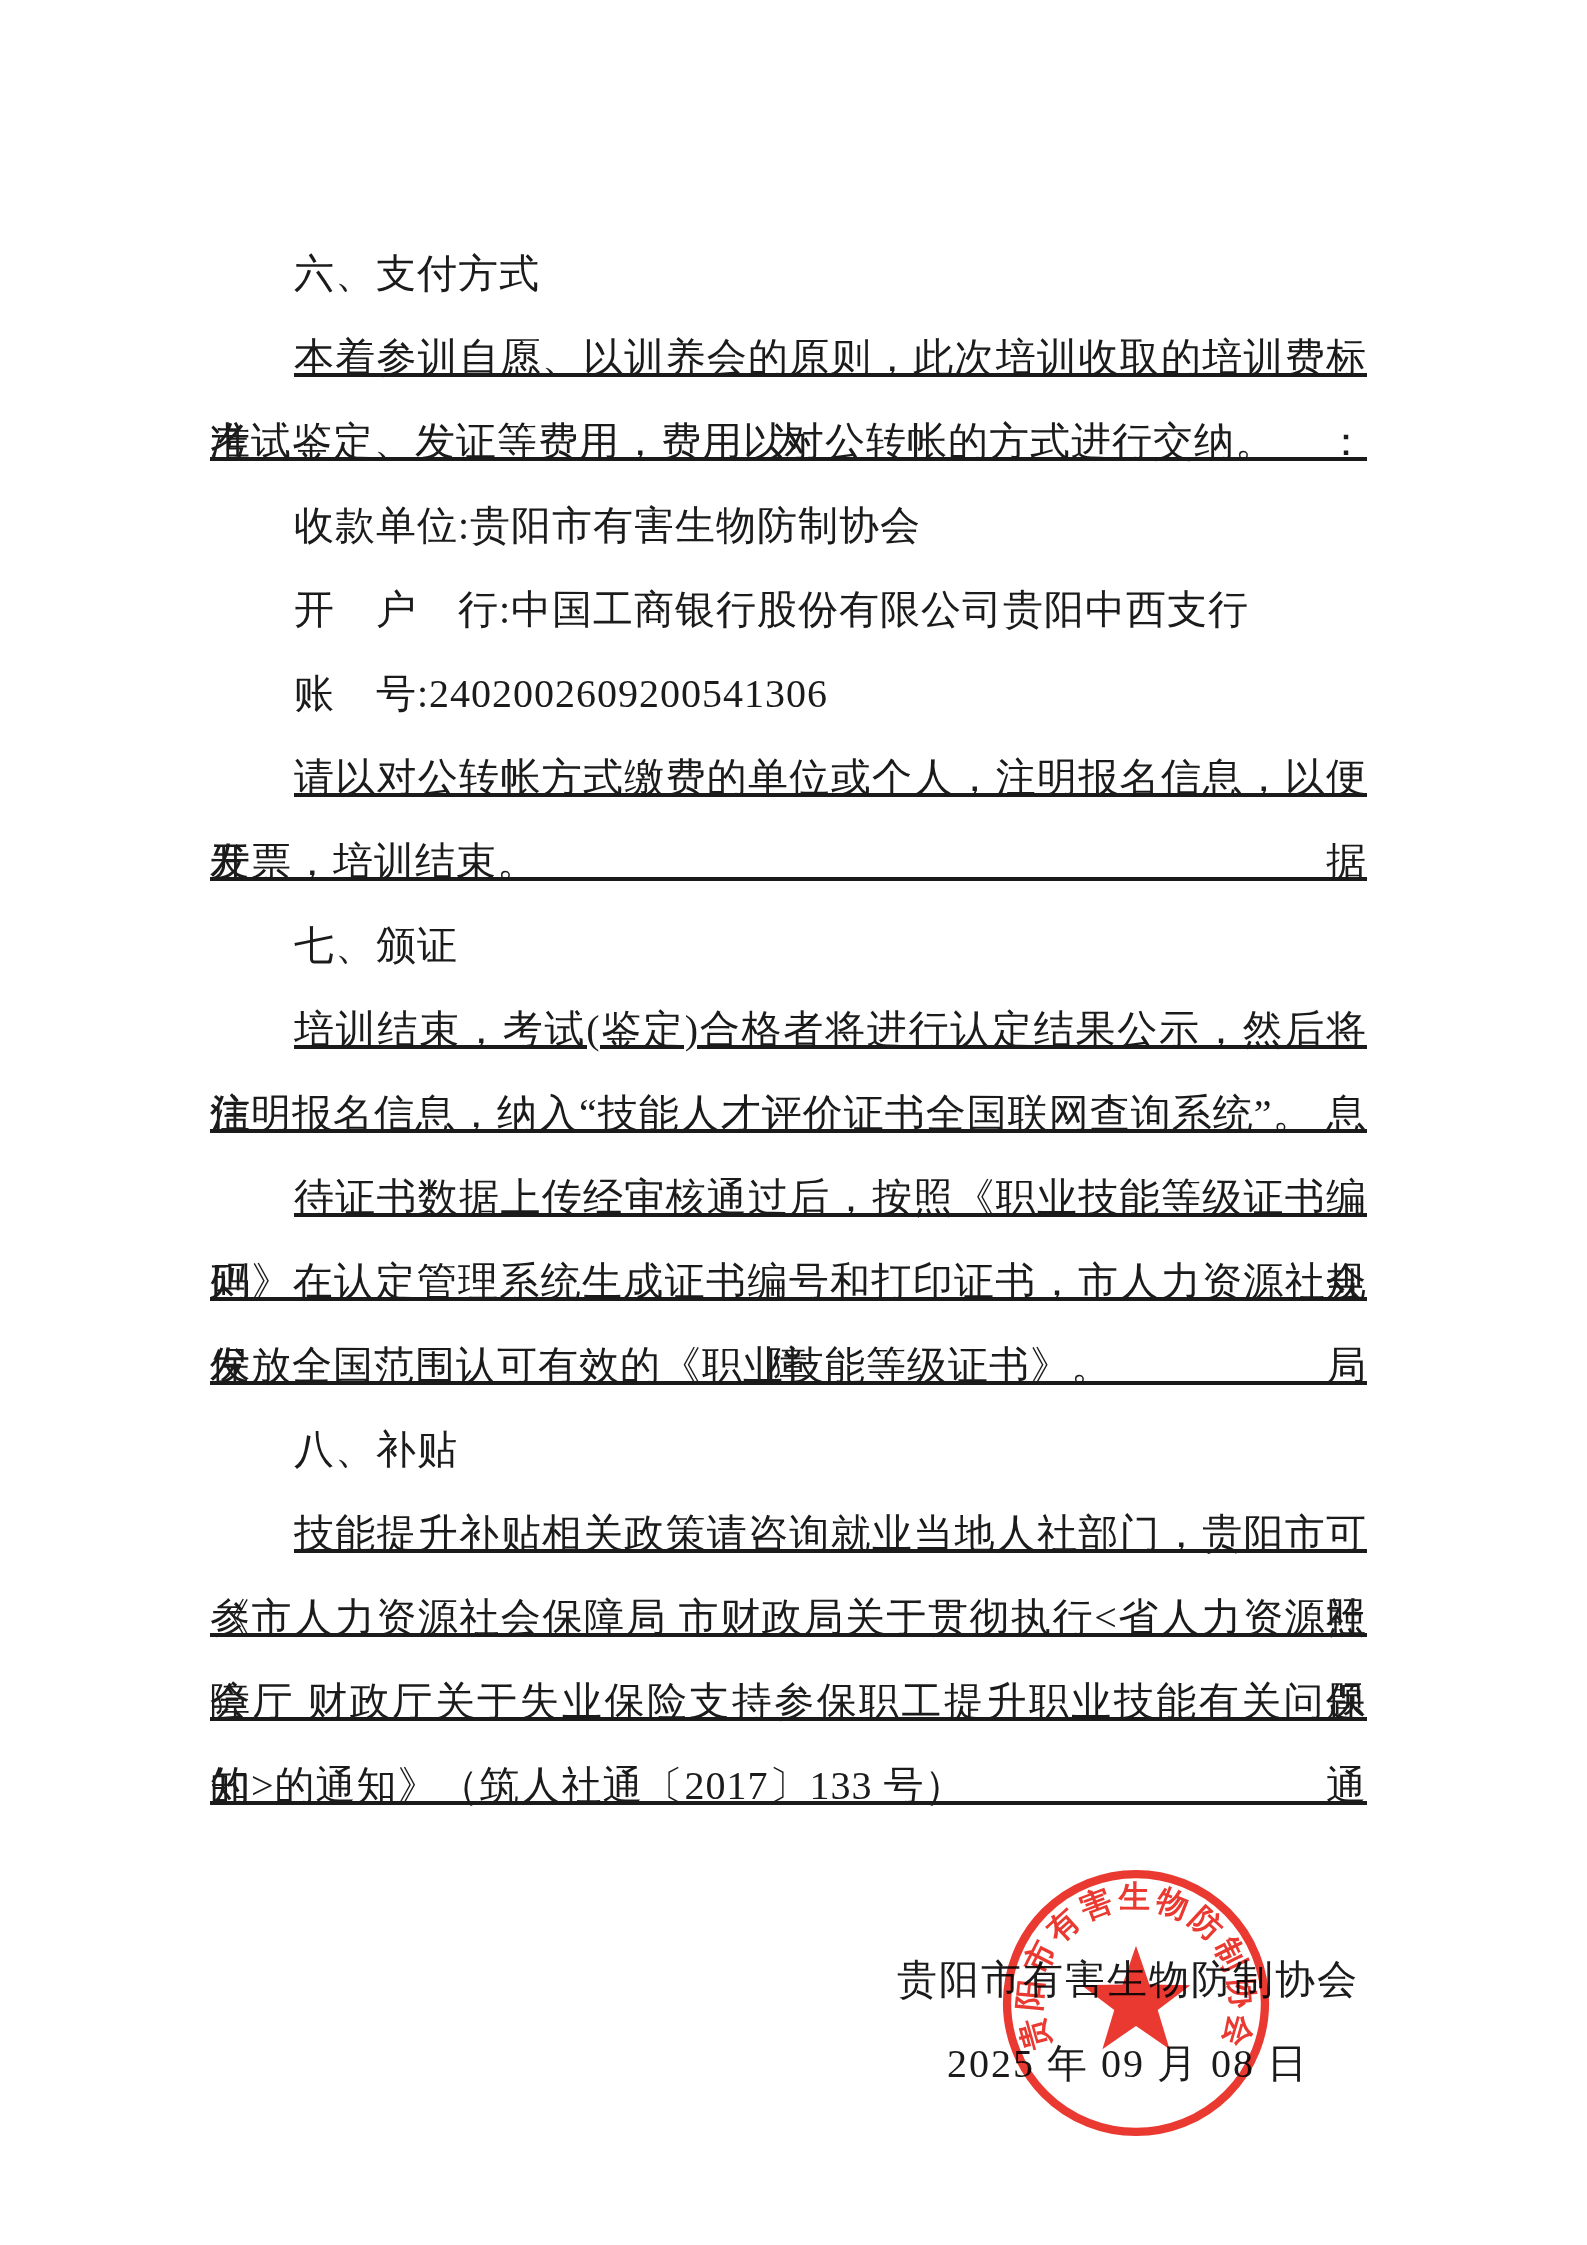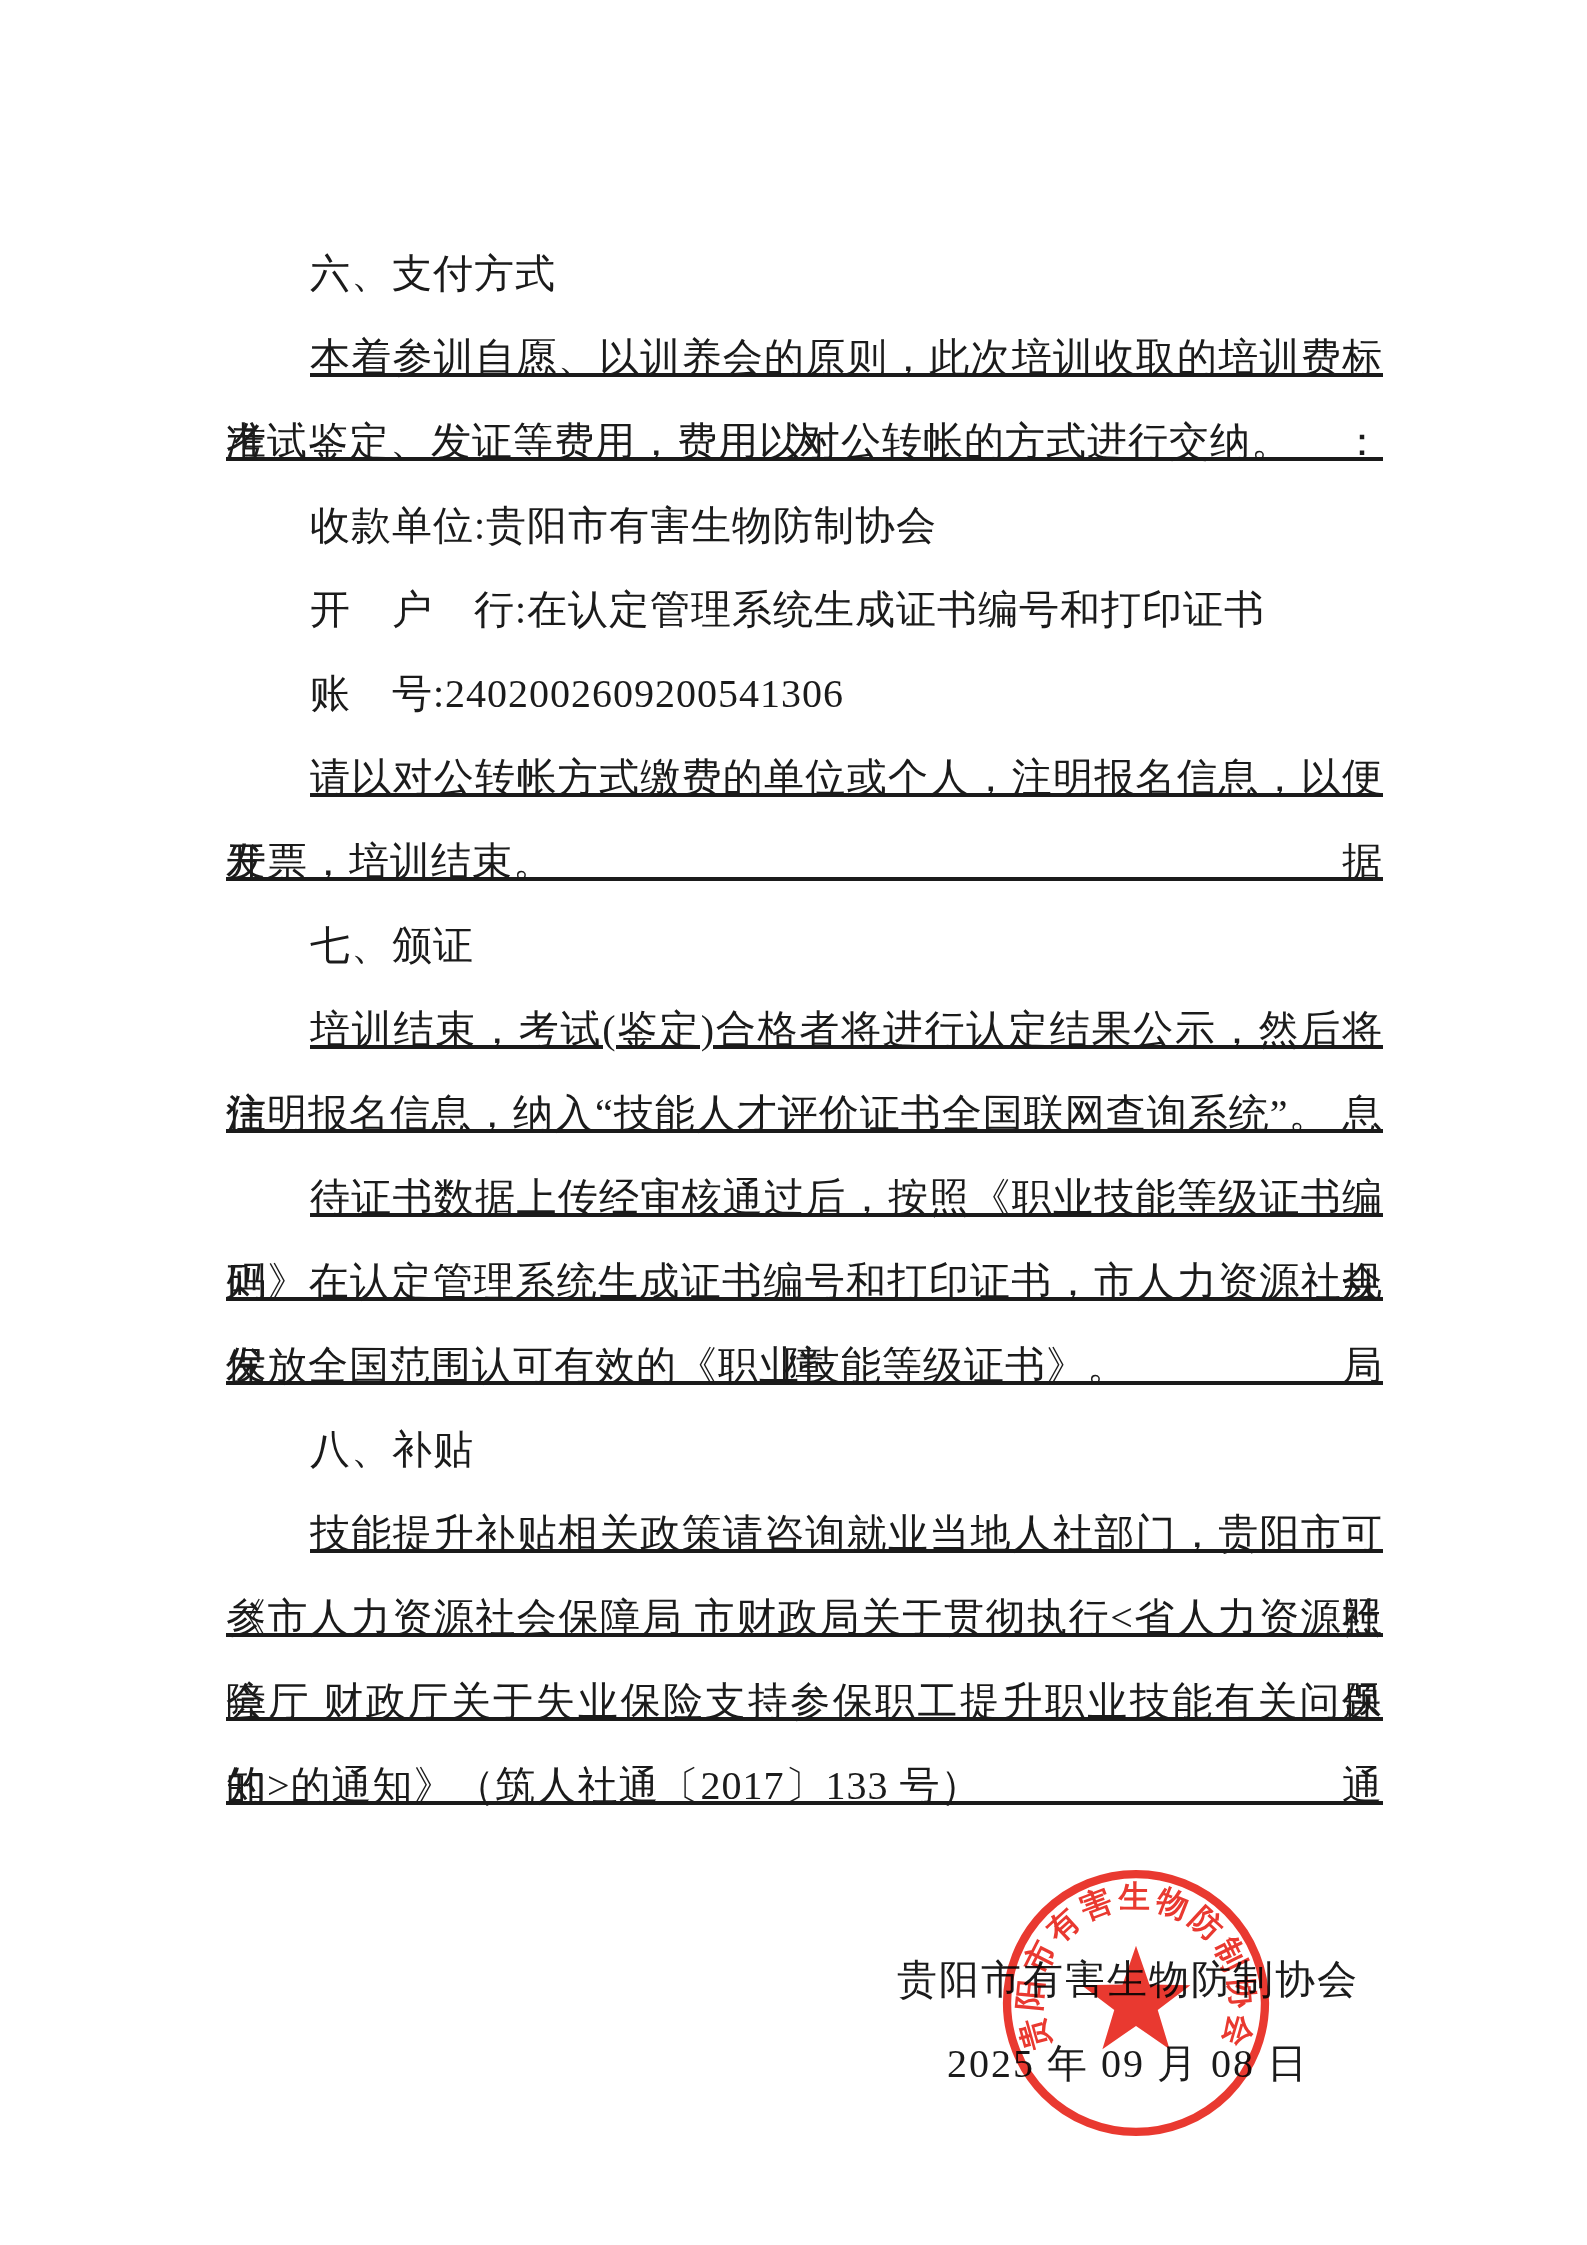--- a/index.html
+++ b/index.html
@@ -9,21 +9,21 @@
     height: 2245px;
     margin: 0 auto;
     background: #ffffff;
     overflow: hidden;
     font-family: "Liberation Serif", "DejaVu Serif", serif;
     color: #1b1b1b;
   }
   .doc-body {
     position: absolute;
     top: 232px;
-    left: 226px;
+    left: 210px;
     width: 1157px;
   }
   .line {
     margin: 0;
     font-size: 40px;
     line-height: 84px;
     height: 84px;
     letter-spacing: 1px;
   }
   .ind  { text-indent: 84px; }
@@ -60,21 +60,21 @@
 </head>
 <body>
 
 <div class="page">
 
   <div class="doc-body">
     <p class="line ind">六、支付方式</p>
     <p class="line ind full">本着参训自愿、以训养会的原则，此次培训收取的培训费标准为：</p>
     <p class="line">考试鉴定、发证等费用，费用以对公转帐的方式进行交纳。</p>
     <p class="line ind">收款单位:贵阳市有害生物防制协会</p>
-    <p class="line ind">开　户　行:在认定管理系统生成证书编号和打印证书</p>
+    <p class="line ind">开　户　行:中国工商银行股份有限公司贵阳中西支行</p>
     <p class="line ind">账　号:2402002609200541306</p>
     <p class="line ind full">请以对公转帐方式缴费的单位或个人，注明报名信息，以便开据</p>
     <p class="line">发票，培训结束。</p>
     <p class="line ind">七、颁证</p>
     <p class="line ind full">培训结束，考试(鉴定)合格者将进行认定结果公示，然后将信息</p>
     <p class="line">注明报名信息，纳入“技能人才评价证书全国联网查询系统”。</p>
     <p class="line ind full">待证书数据上传经审核通过后，按照《职业技能等级证书编码规</p>
     <p class="line full">则》在认定管理系统生成证书编号和打印证书，市人力资源社会保障局</p>
     <p class="line">发放全国范围认可有效的《职业技能等级证书》。</p>
     <p class="line ind">八、补贴</p>

